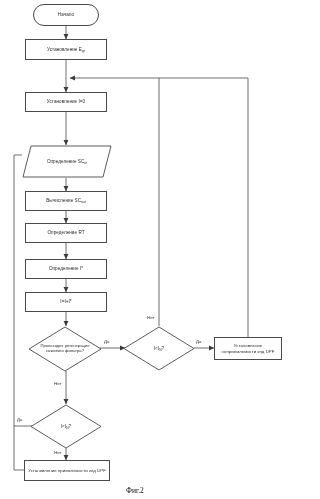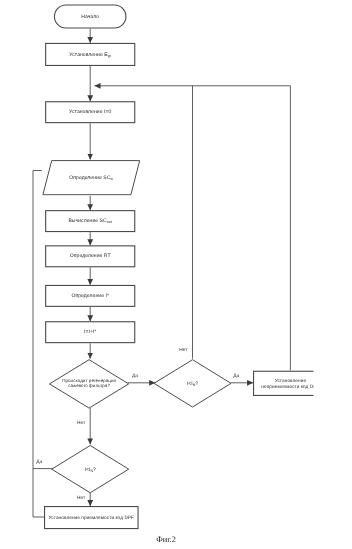--- a/index.html
+++ b/index.html
@@ -1,21 +1,21 @@
 <!DOCTYPE html>
 <html><head>
 <meta charset="utf-8">
 <style>
   html,body{margin:0;padding:0;background:#ffffff;}
   body{
     width:285px;height:499px;position:relative;overflow:hidden;
     font-family:"Liberation Sans","DejaVu Sans",sans-serif;
     color:#1a1a1a;
   }
-  #canvas{position:absolute;left:16px;top:0;width:285px;height:499px;}
+  #canvas{position:absolute;left:0;top:0;width:285px;height:499px;}
   svg.wires{position:absolute;left:0;top:0;width:285px;height:499px;}
 
   .node{position:absolute;box-sizing:border-box;display:flex;
         align-items:center;justify-content:center;text-align:center;
         background:#ffffff;border:1px solid #4a4a4a;
         font-size:4.6px;line-height:1.28;letter-spacing:.05px;
         padding:1px 2px;color:#2b2b2b;}
   .node.oval{border-radius:20px;}
   .node.io{border:none;background:transparent;}
   .node.io .iolabel{position:relative;z-index:2;}

